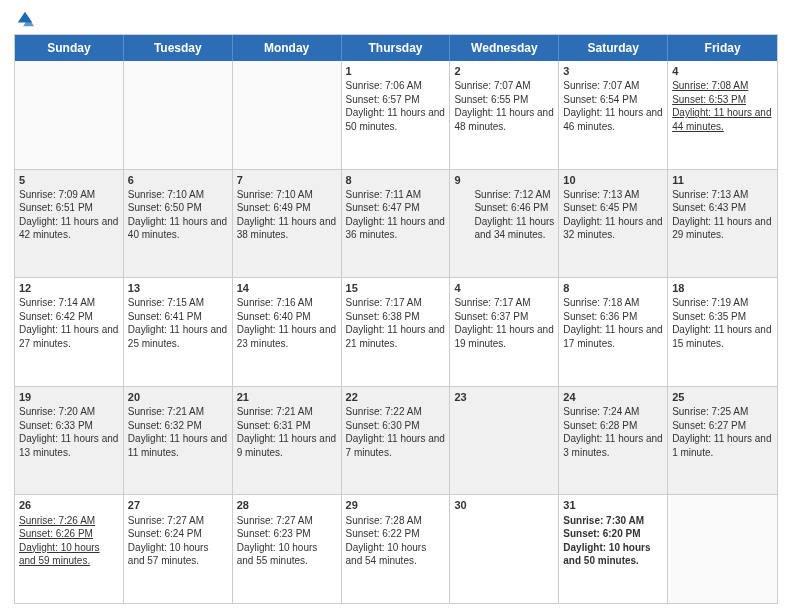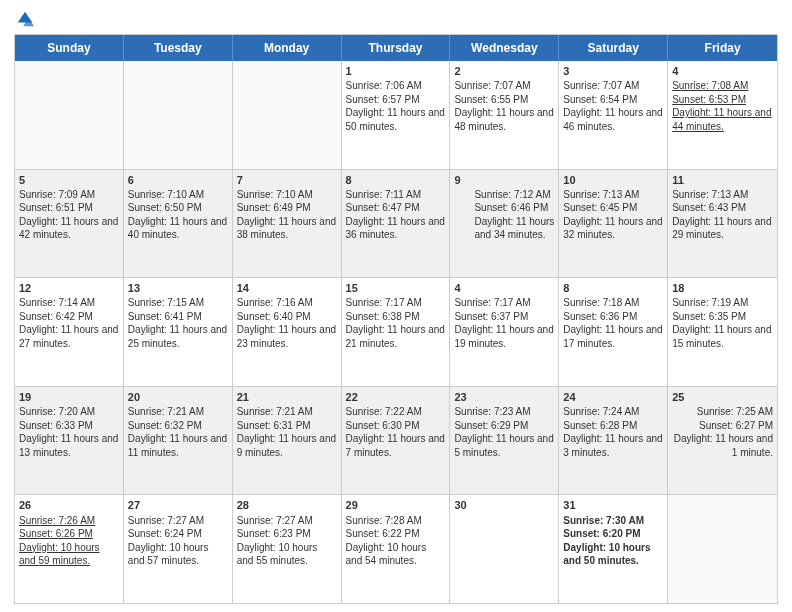--- a/index.html
+++ b/index.html
@@ -294,33 +294,30 @@
 Daylight: 11 hours and 9 minutes.</div>
           </div>
           <div class="cal-cell shaded">
             <span class="day-num">22</span>
             <div class="cell-info" style="white-space: pre-line;">Sunrise: 7:22 AM
 Sunset: 6:30 PM
 Daylight: 11 hours and 7 minutes.</div>
           </div>
           <div class="cal-cell shaded">
             <span class="day-num">23</span>
-            <div class="cell-info" style="white-space: pre-line;">Sunrise: 7:23 AM
-Sunset: 6:29 PM
-Daylight: 11 hours and 5 minutes.</div>
           </div>
           <div class="cal-cell shaded">
             <span class="day-num">24</span>
             <div class="cell-info" style="white-space: pre-line;">Sunrise: 7:24 AM
 Sunset: 6:28 PM
 Daylight: 11 hours and 3 minutes.</div>
           </div>
           <div class="cal-cell shaded">
             <span class="day-num">25</span>
-            <div class="cell-info" style="white-space: pre-line; text-align: right;">Sunrise: 7:25 AM
+            <div class="cell-info" style="white-space: pre-line;">Sunrise: 7:25 AM
 Sunset: 6:27 PM
 Daylight: 11 hours and 1 minute.</div>
           </div>
         </div>
         <div class="cal-row">
           <div class="cal-cell">
             <span class="day-num">26</span>
             <div class="cell-info" style="white-space: pre-line; text-decoration: underline;">Sunrise: 7:26 AM
 Sunset: 6:26 PM
 Daylight: 10 hours and 59 minutes.</div>

